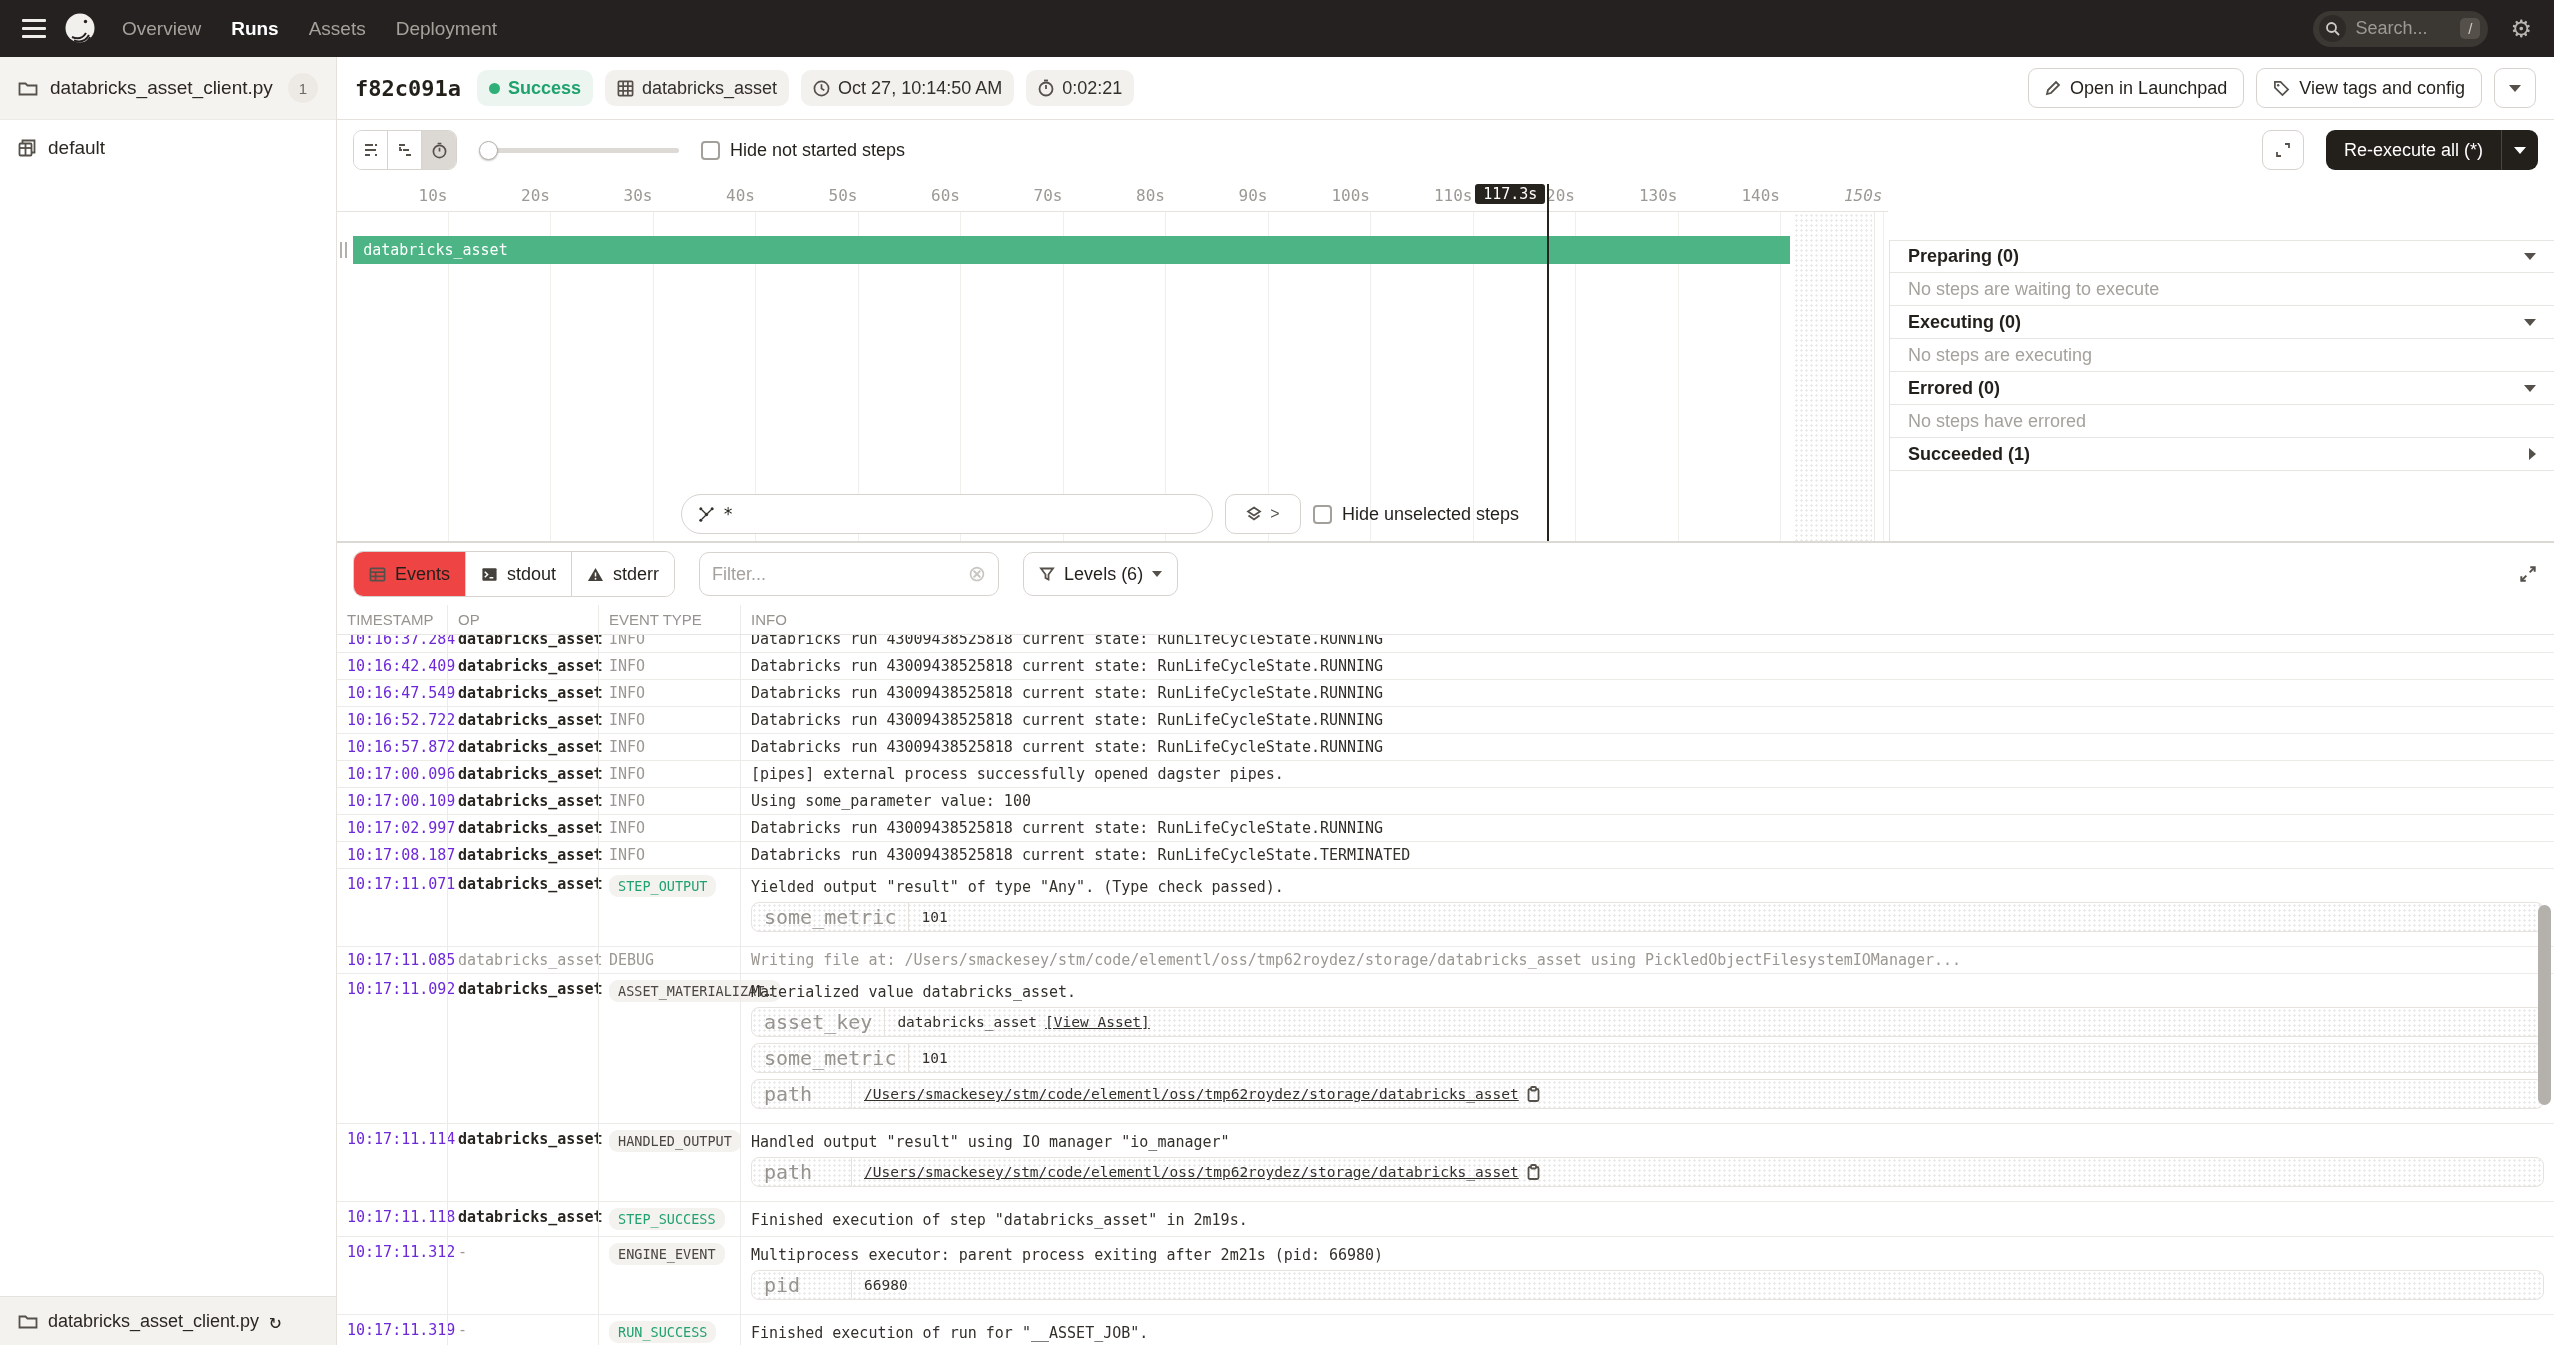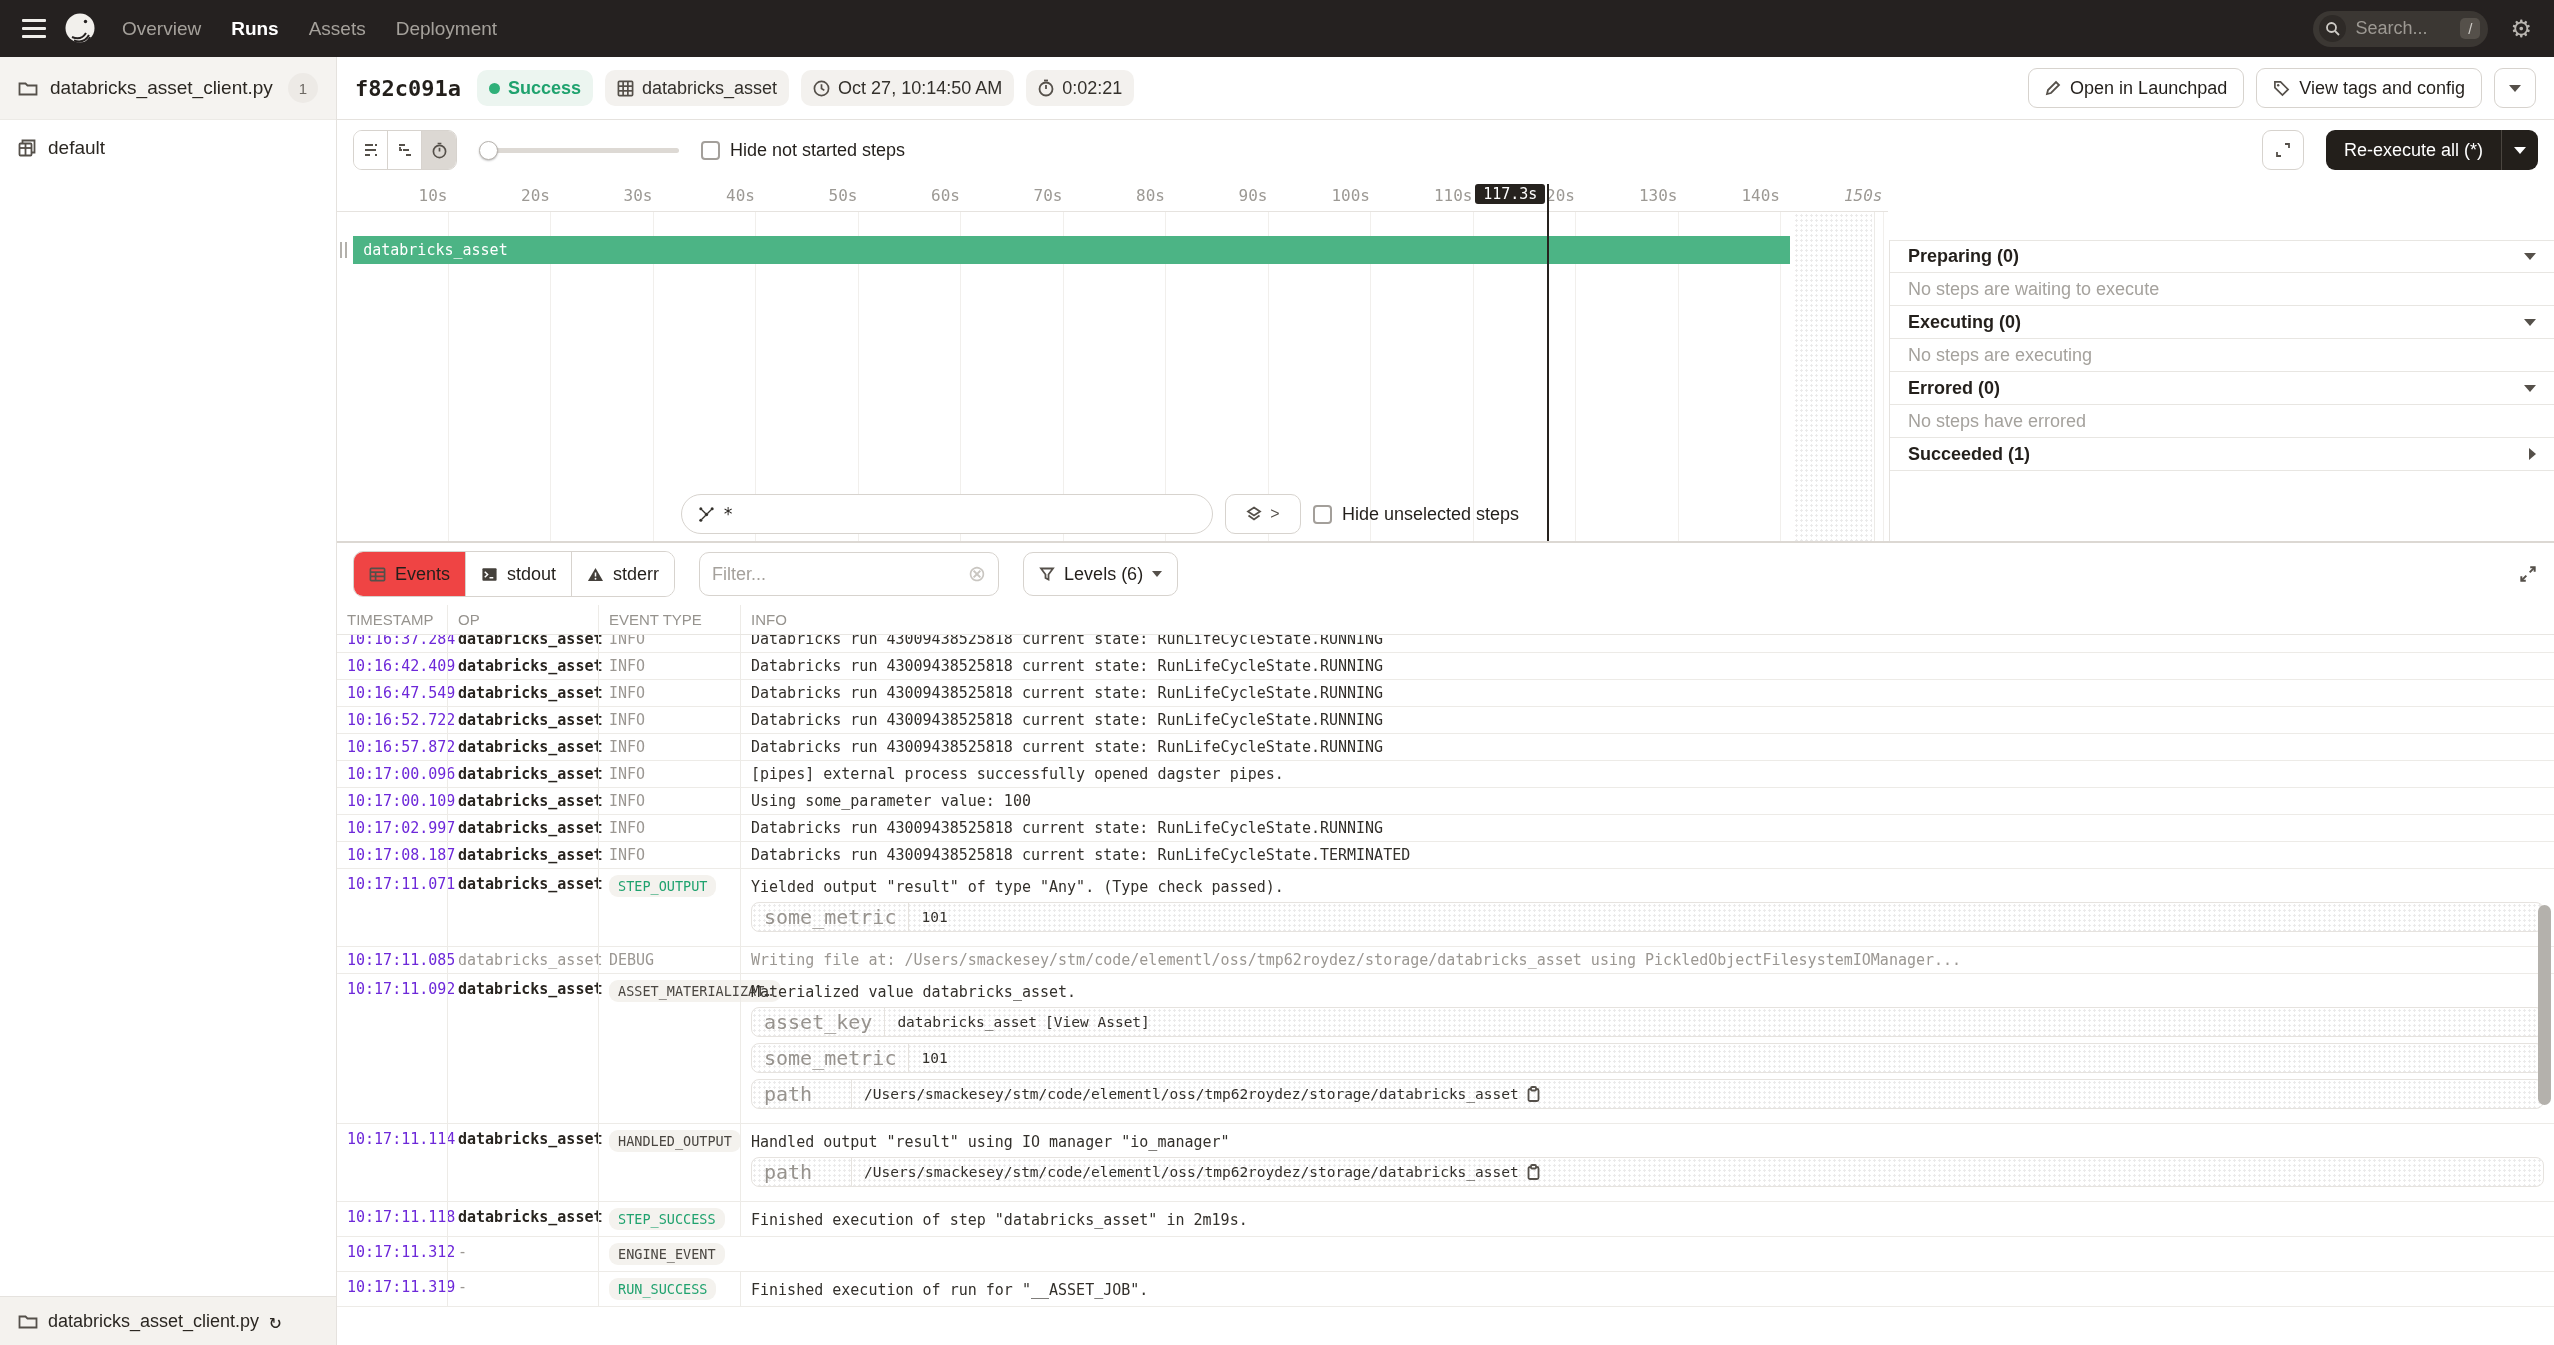--- a/index.html
+++ b/index.html
@@ -134,21 +134,21 @@
   .lr-badge.green{color:var(--green-text);}
   .lr-badge.gray{color:#4a4641;}
   .lr-info{color:#33302b;}
   .lr-info.dim{color:#9b9792;}
   .badge-row .lr-cell{padding-top:6px;padding-bottom:6px;}
   .badge-row .lr-info{padding-top:9px;}
   .meta{margin:6px 0 8px 0;}
   .meta-item{display:flex;border:1px solid #e6e3df;border-radius:8px;margin-bottom:6px;overflow:hidden;min-height:30px;align-items:stretch;}
   .meta-key{color:#97938e;font-size:20px;padding:5px 12px;border-right:1px solid #e6e3df;min-width:100px;display:flex;align-items:center;}
   .meta-val{font-size:14.5px;color:#33302b;padding:5px 12px;display:flex;align-items:center;gap:8px;}
-  .meta-link{cursor:pointer;color:#33302b;}
+  .meta-link{text-decoration:underline;cursor:pointer;color:#33302b;}
   .copy-ic{cursor:pointer;display:inline-flex;}
   .vscroll{position:absolute;right:3px;top:362px;width:13px;height:200px;background:#b4b1ac;border-radius:7px;cursor:grab;}
 
   svg{display:block;}
   .ic{stroke:#55504a;fill:none;stroke-width:1.8;}
 </style>
 </head>
 <body>
 
 <nav class="topnav">
@@ -634,20 +634,31 @@
               <div class="lr-cell lr-op">databricks_asset</div>
               <div class="lr-cell"><span class="lr-badge dots green">STEP_SUCCESS</span></div>
               <div class="lr-cell lr-info">
                 <div>Finished execution of step "databricks_asset" in 2m19s.</div>
               </div>
             </div>
             <div class="log-row badge-row">
               <div class="lr-cell lr-ts">10:17:11.312</div>
               <div class="lr-cell lr-op dim">-</div>
               <div class="lr-cell"><span class="lr-badge dots gray">ENGINE_EVENT</span></div>
+              <div class="lr-cell lr-info">
+                <div>Multiprocess executor: parent process exiting after 2m21s (pid: 66980)</div>
+                <div class="meta">
+                  <div class="meta-item dots">
+                    <div class="meta-key">pid</div>
+                    <div class="meta-val">
+                      <span>66980</span>
+                    </div>
+                  </div>
+                </div>
+              </div>
             </div>
             <div class="log-row badge-row">
               <div class="lr-cell lr-ts">10:17:11.319</div>
               <div class="lr-cell lr-op dim">-</div>
               <div class="lr-cell"><span class="lr-badge dots green">RUN_SUCCESS</span></div>
               <div class="lr-cell lr-info">
                 <div>Finished execution of run for "__ASSET_JOB".</div>
               </div>
             </div>
           </div>

